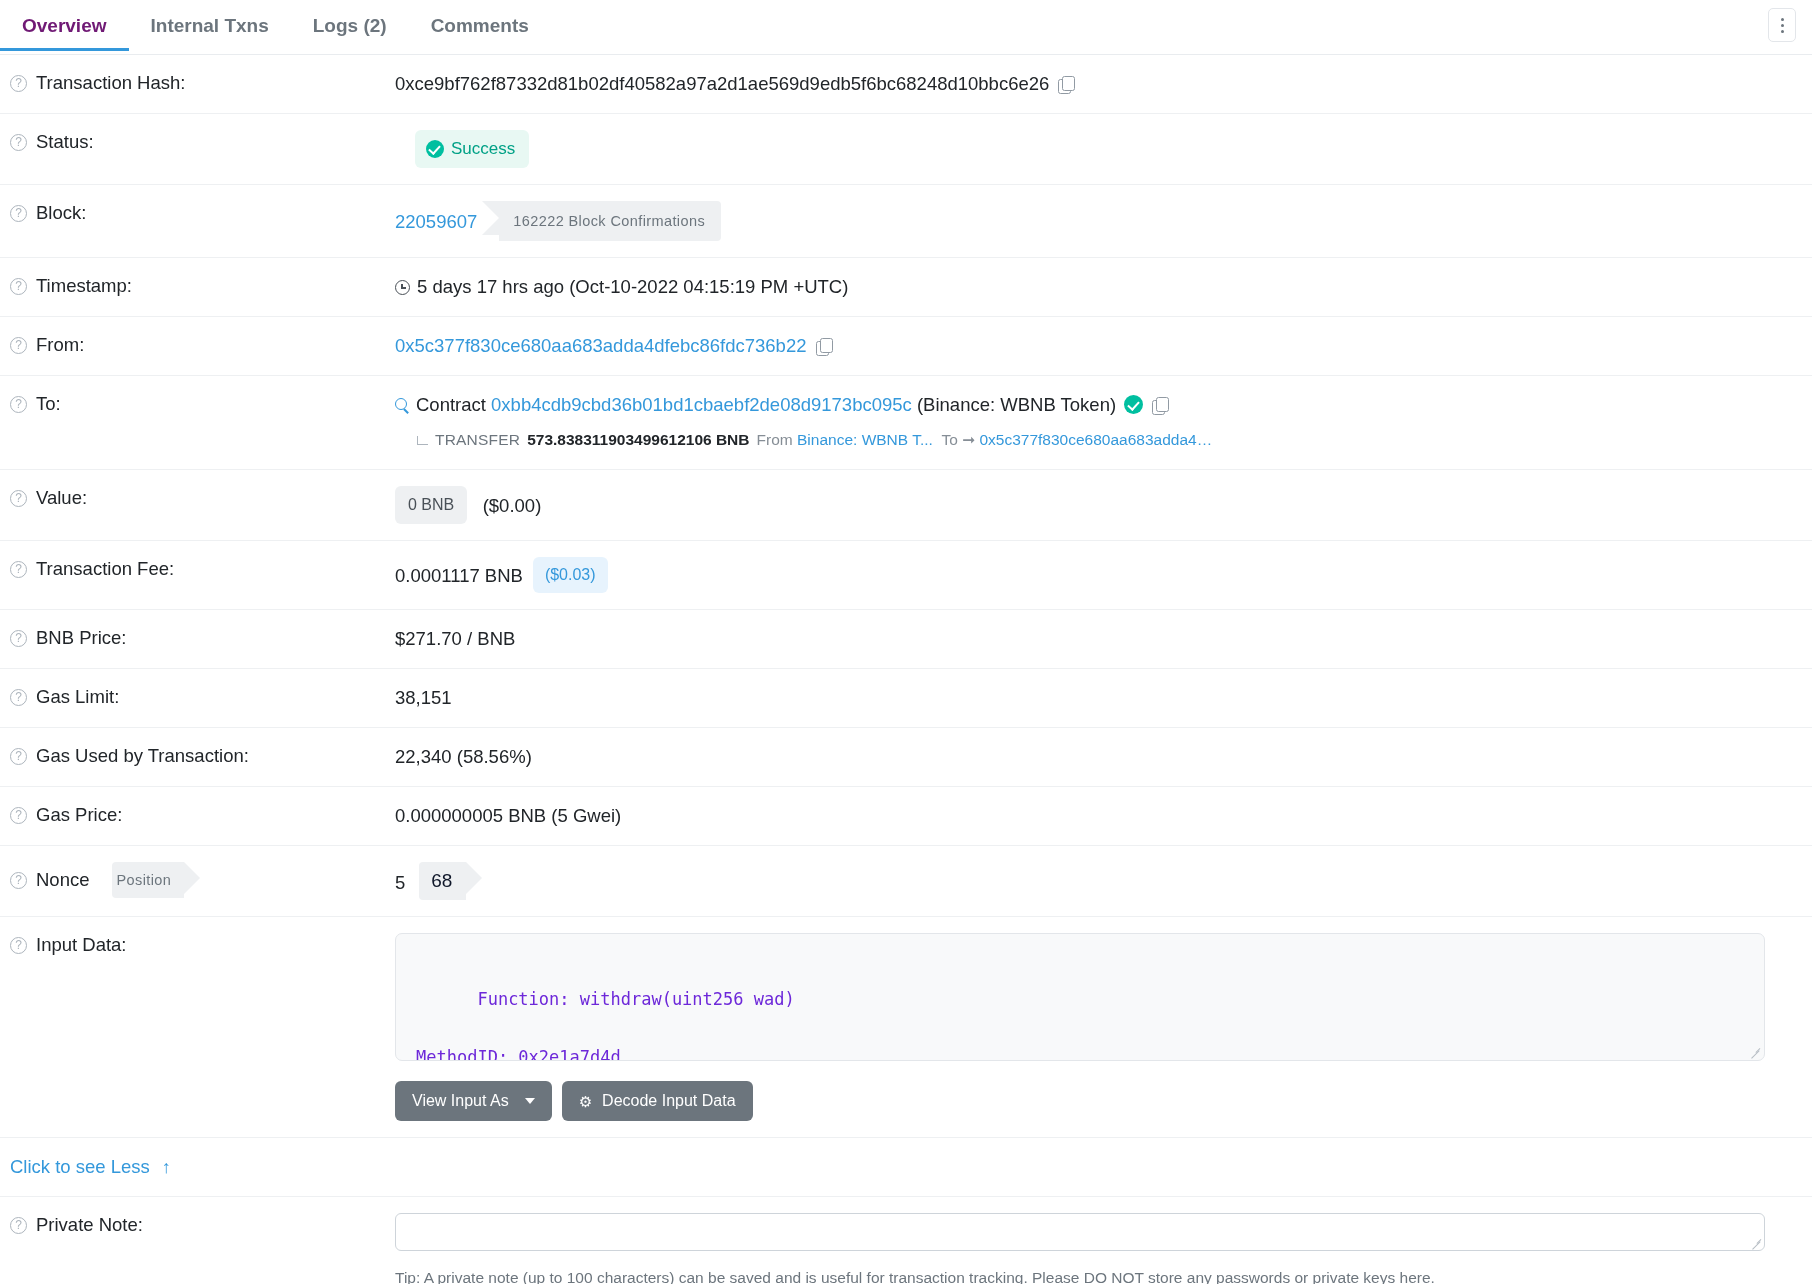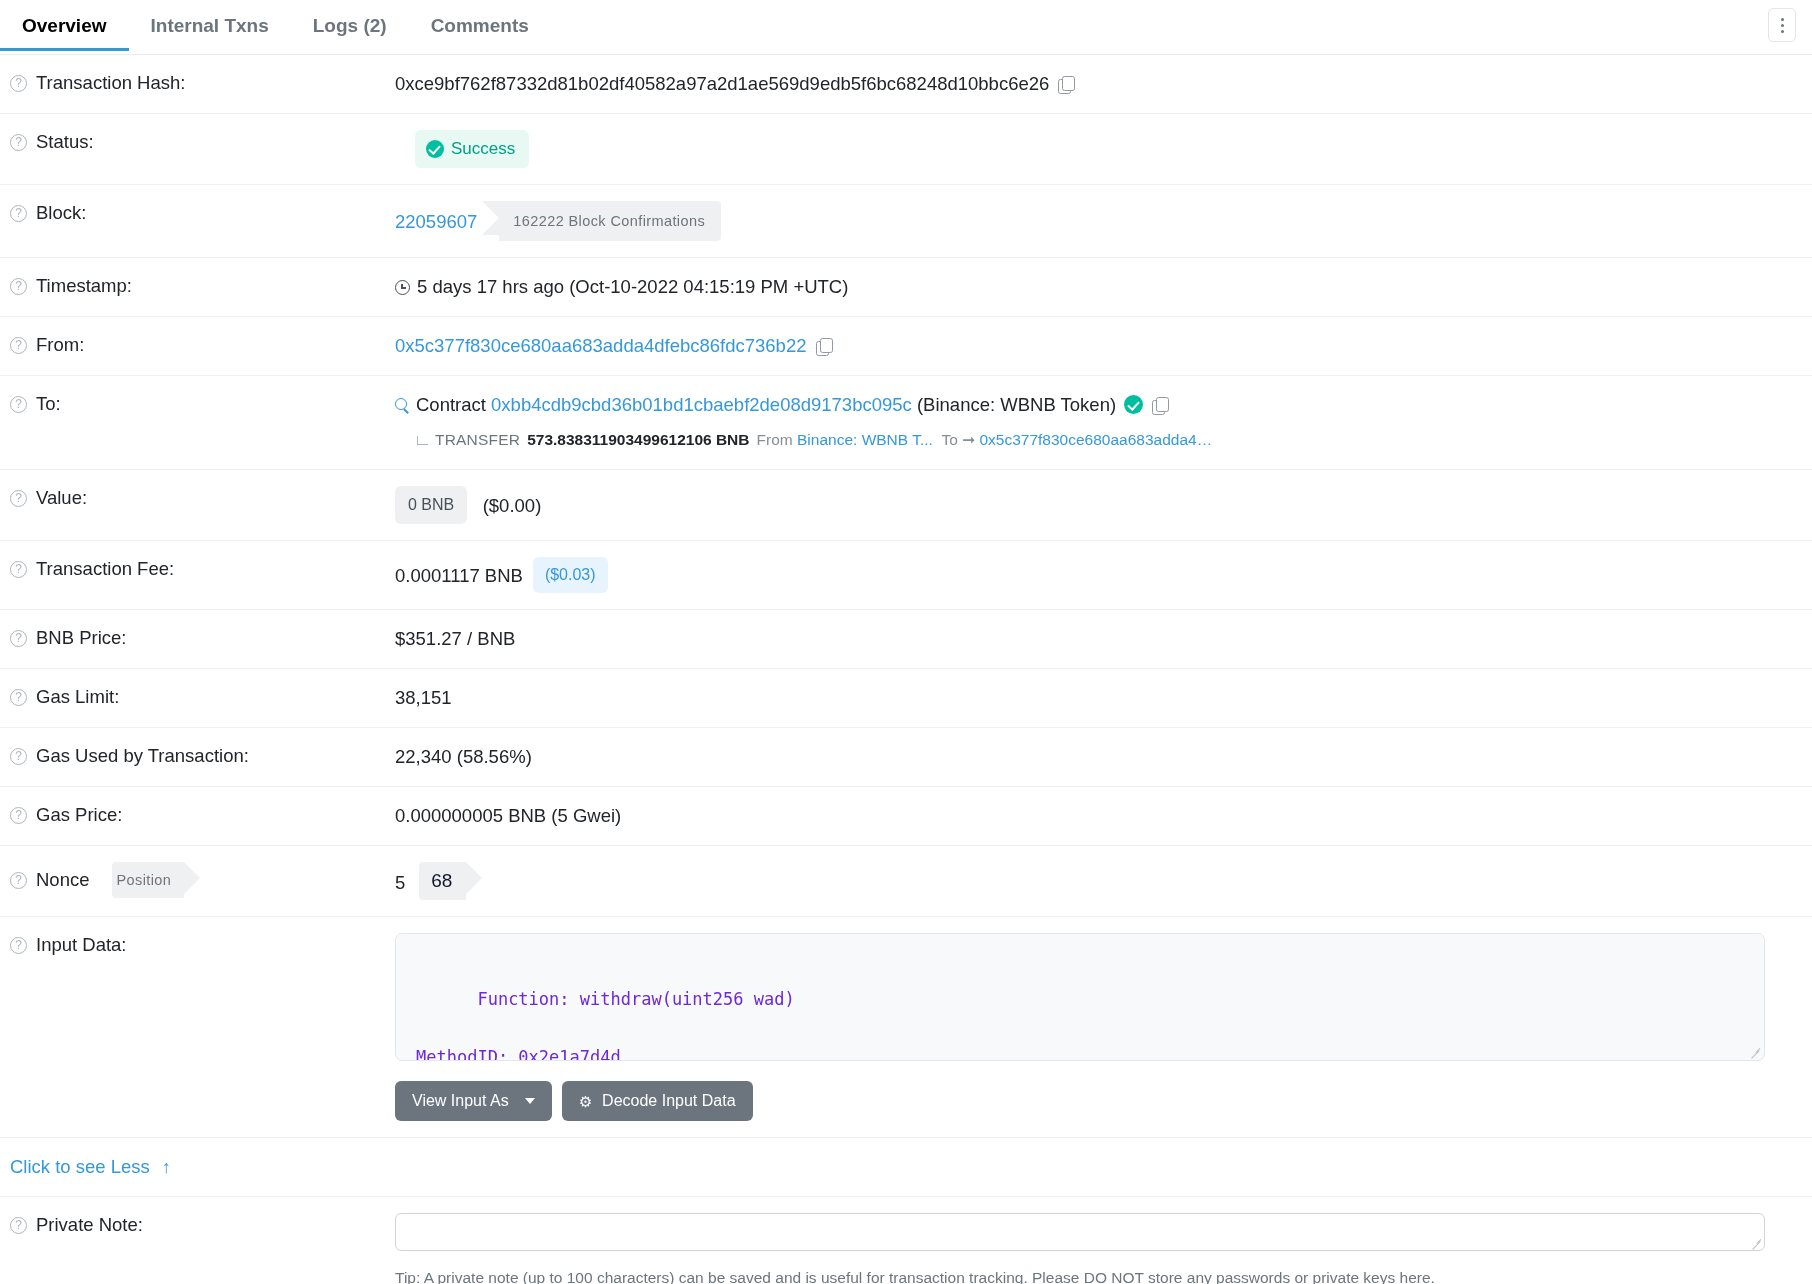--- a/index.html
+++ b/index.html
@@ -29,21 +29,21 @@
     padding: 0 22px 16px 22px;
     font-size: 19px;
     font-weight: bold;
     color: #6c757d;
     cursor: pointer;
     line-height: 1;
     padding-top: 16px;
     white-space: nowrap;
   }
   .tab.active {
-    color: #000000;
+    color: #701a75;
     box-shadow: inset 0 -3px 0 0 #3498db;
     text-align: right;
   }
   .tab-menu {
     position: absolute;
     right: 16px;
     top: 8px;
     width: 28px; height: 34px;
     border: 1px solid #e3e6ea;
     border-radius: 5px;
@@ -463,21 +463,21 @@
   <div class="val">
     <span>0.0001117 BNB</span><span class="pill-blue">($0.03)</span>
   </div>
 </div>
 
 <div class="row">
   <div class="lbl">
     <span class="qm">?</span>
     <span>BNB Price:</span>
   </div>
-  <div class="val">$351.27 / BNB</div>
+  <div class="val">$271.70 / BNB</div>
 </div>
 
 <div class="row">
   <div class="lbl">
     <span class="qm">?</span>
     <span>Gas Limit:</span>
   </div>
   <div class="val">38,151</div>
 </div>
 

